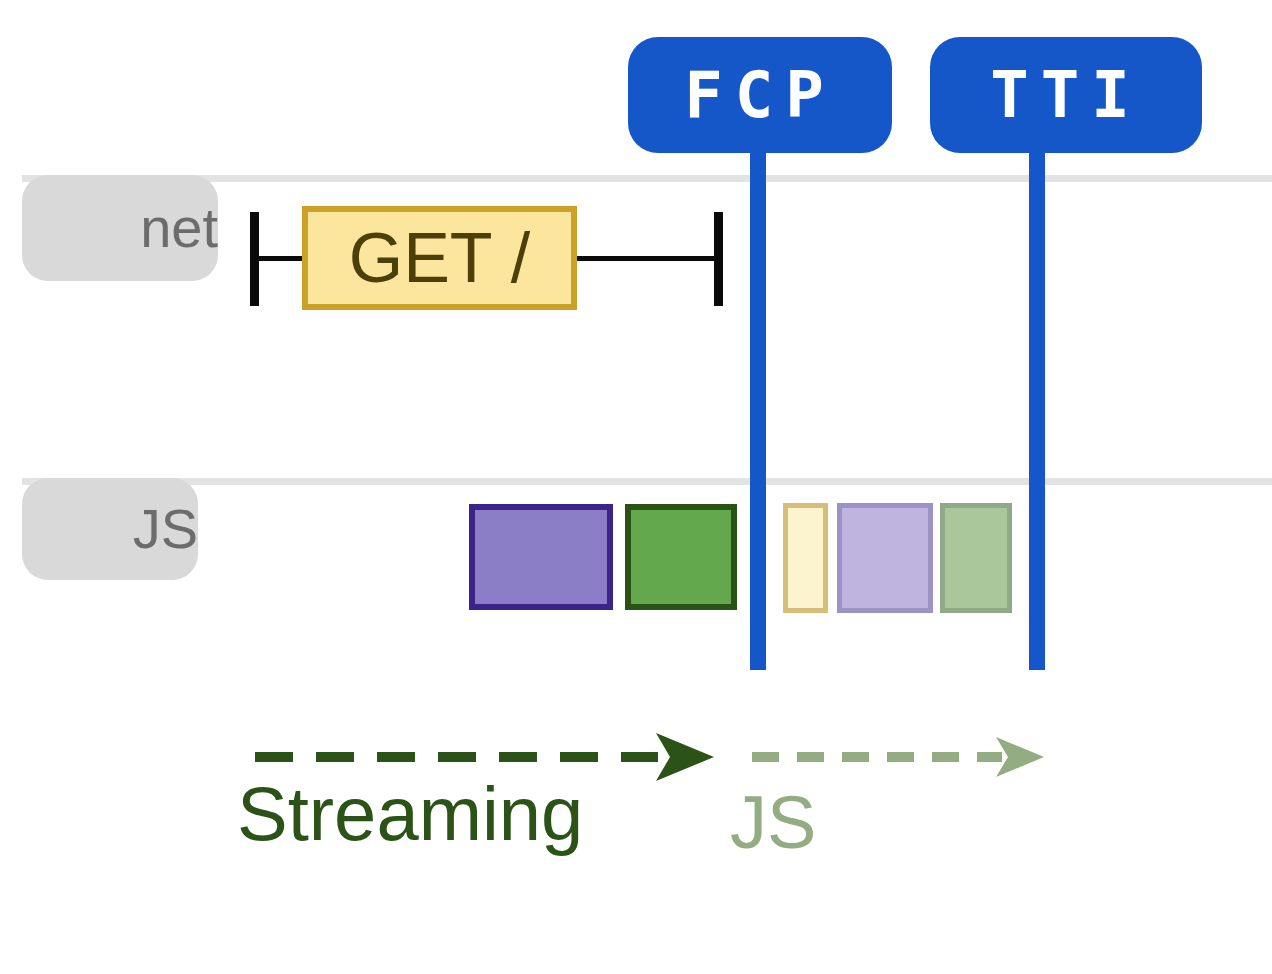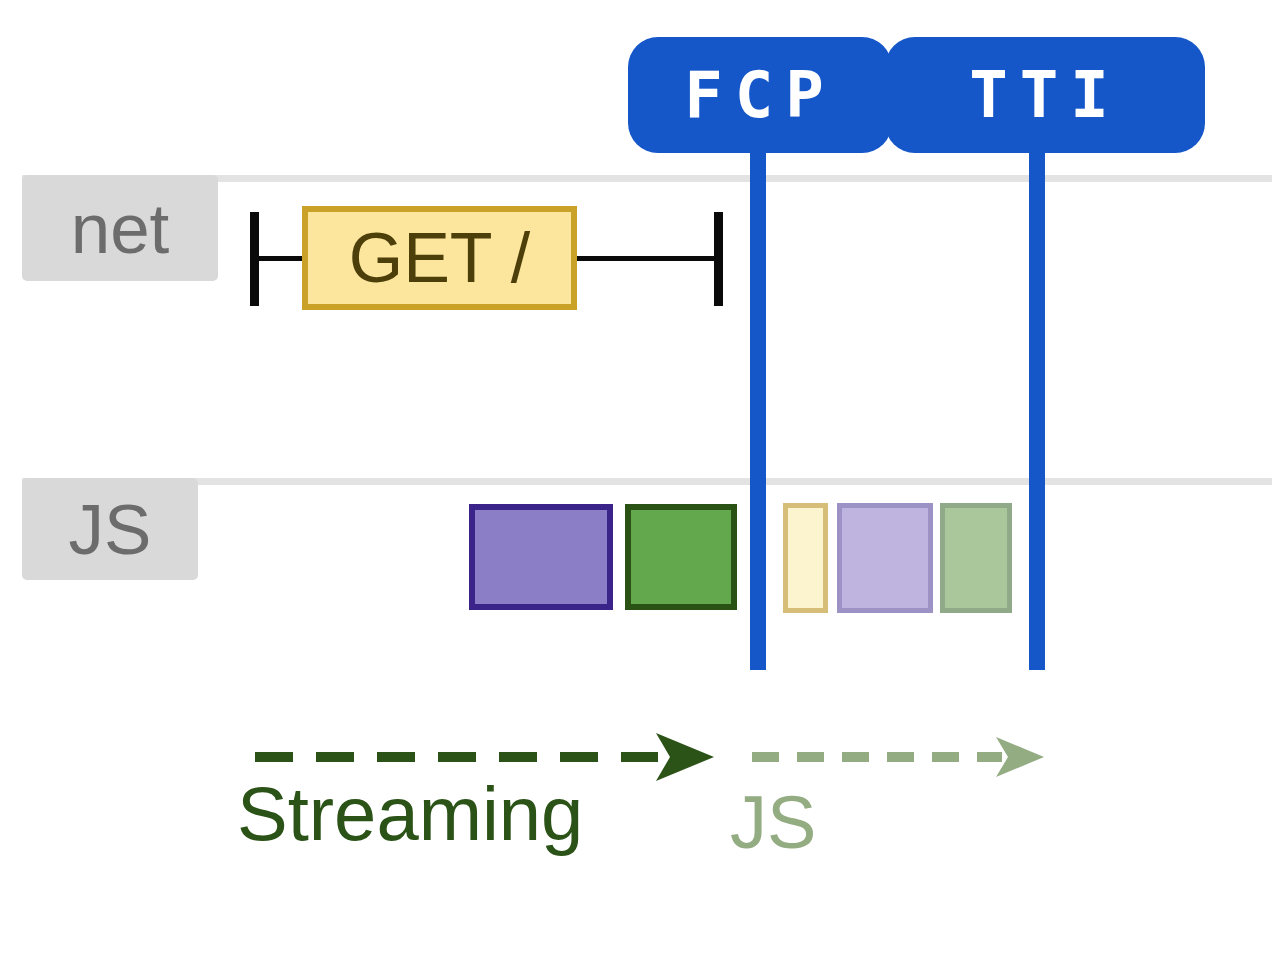--- a/index.html
+++ b/index.html
@@ -7,22 +7,22 @@
     position:relative;width:1272px;height:974px;background:#ffffff;
     overflow:hidden;font-family:"Liberation Sans",sans-serif;
   }
   
   .track-line{position:absolute;left:22px;width:1250px;height:7px;background:var(--c-track);}
   .net-line{top:175px}
   .js-line{top:478px}
   
   .row-label{
     position:absolute;background:var(--c-label_bg);color:var(--c-label_text);
-    border-radius:5px;display:flex;align-items:center;justify-content:center;
-    font-size:71px;line-height:1;
+    border-radius:26px;display:flex;align-items:center;justify-content:flex-end;
+    font-size:56px;line-height:1;
   }
   .net-label{left:22px;top:175px;width:196px;height:106px;}
   .js-label{left:22px;top:478px;width:176px;height:102px;}
   
   .tick{position:absolute;top:212px;width:9px;height:94px;background:var(--c-ink);}
   .tick-left{left:250px}
   .tick-right{left:714px}
   .connector{position:absolute;left:254px;top:256px;width:465px;height:5px;background:var(--c-ink);}
   .get-box{
     position:absolute;left:302px;top:206px;width:275px;height:104px;box-sizing:border-box;
@@ -35,21 +35,21 @@
   .stem{position:absolute;top:148px;width:16px;height:522px;background:var(--c-blue);}
   .fcp-stem{left:750px}
   .tti-stem{left:1029px}
   .badge{
     position:absolute;top:37px;height:116px;background:var(--c-blue);border-radius:30px;
     color:#ffffff;display:flex;align-items:center;justify-content:center;
     font-family:"DejaVu Sans Mono",monospace;font-weight:bold;font-size:64px;
     letter-spacing:12px;box-sizing:border-box;
   }
   .badge-fcp{left:628px;width:264px;}
-  .badge-tti{left:885px;width:320px;text-align:right;}
+  .badge-tti{left:930px;width:272px;text-align:right;}
   
   .arrows{position:absolute;left:0;top:0;width:1272px;height:974px;pointer-events:none;}
   .dash-streaming{stroke:var(--c-streaming);stroke-width:10;stroke-dasharray:38 23;fill:none;}
   .dash-js{stroke:var(--c-sage);stroke-width:10;stroke-dasharray:27 18;fill:none;}
   .head-streaming{fill:var(--c-streaming);}
   .head-js{fill:var(--c-sage);}
   
   .legend{position:absolute;line-height:1.05;}
   .legend-streaming{left:237px;top:774px;width:500px;font-size:76px;color:var(--c-streaming);}
   .legend-js{left:730px;top:784px;width:300px;font-size:74px;color:var(--c-sage);}

